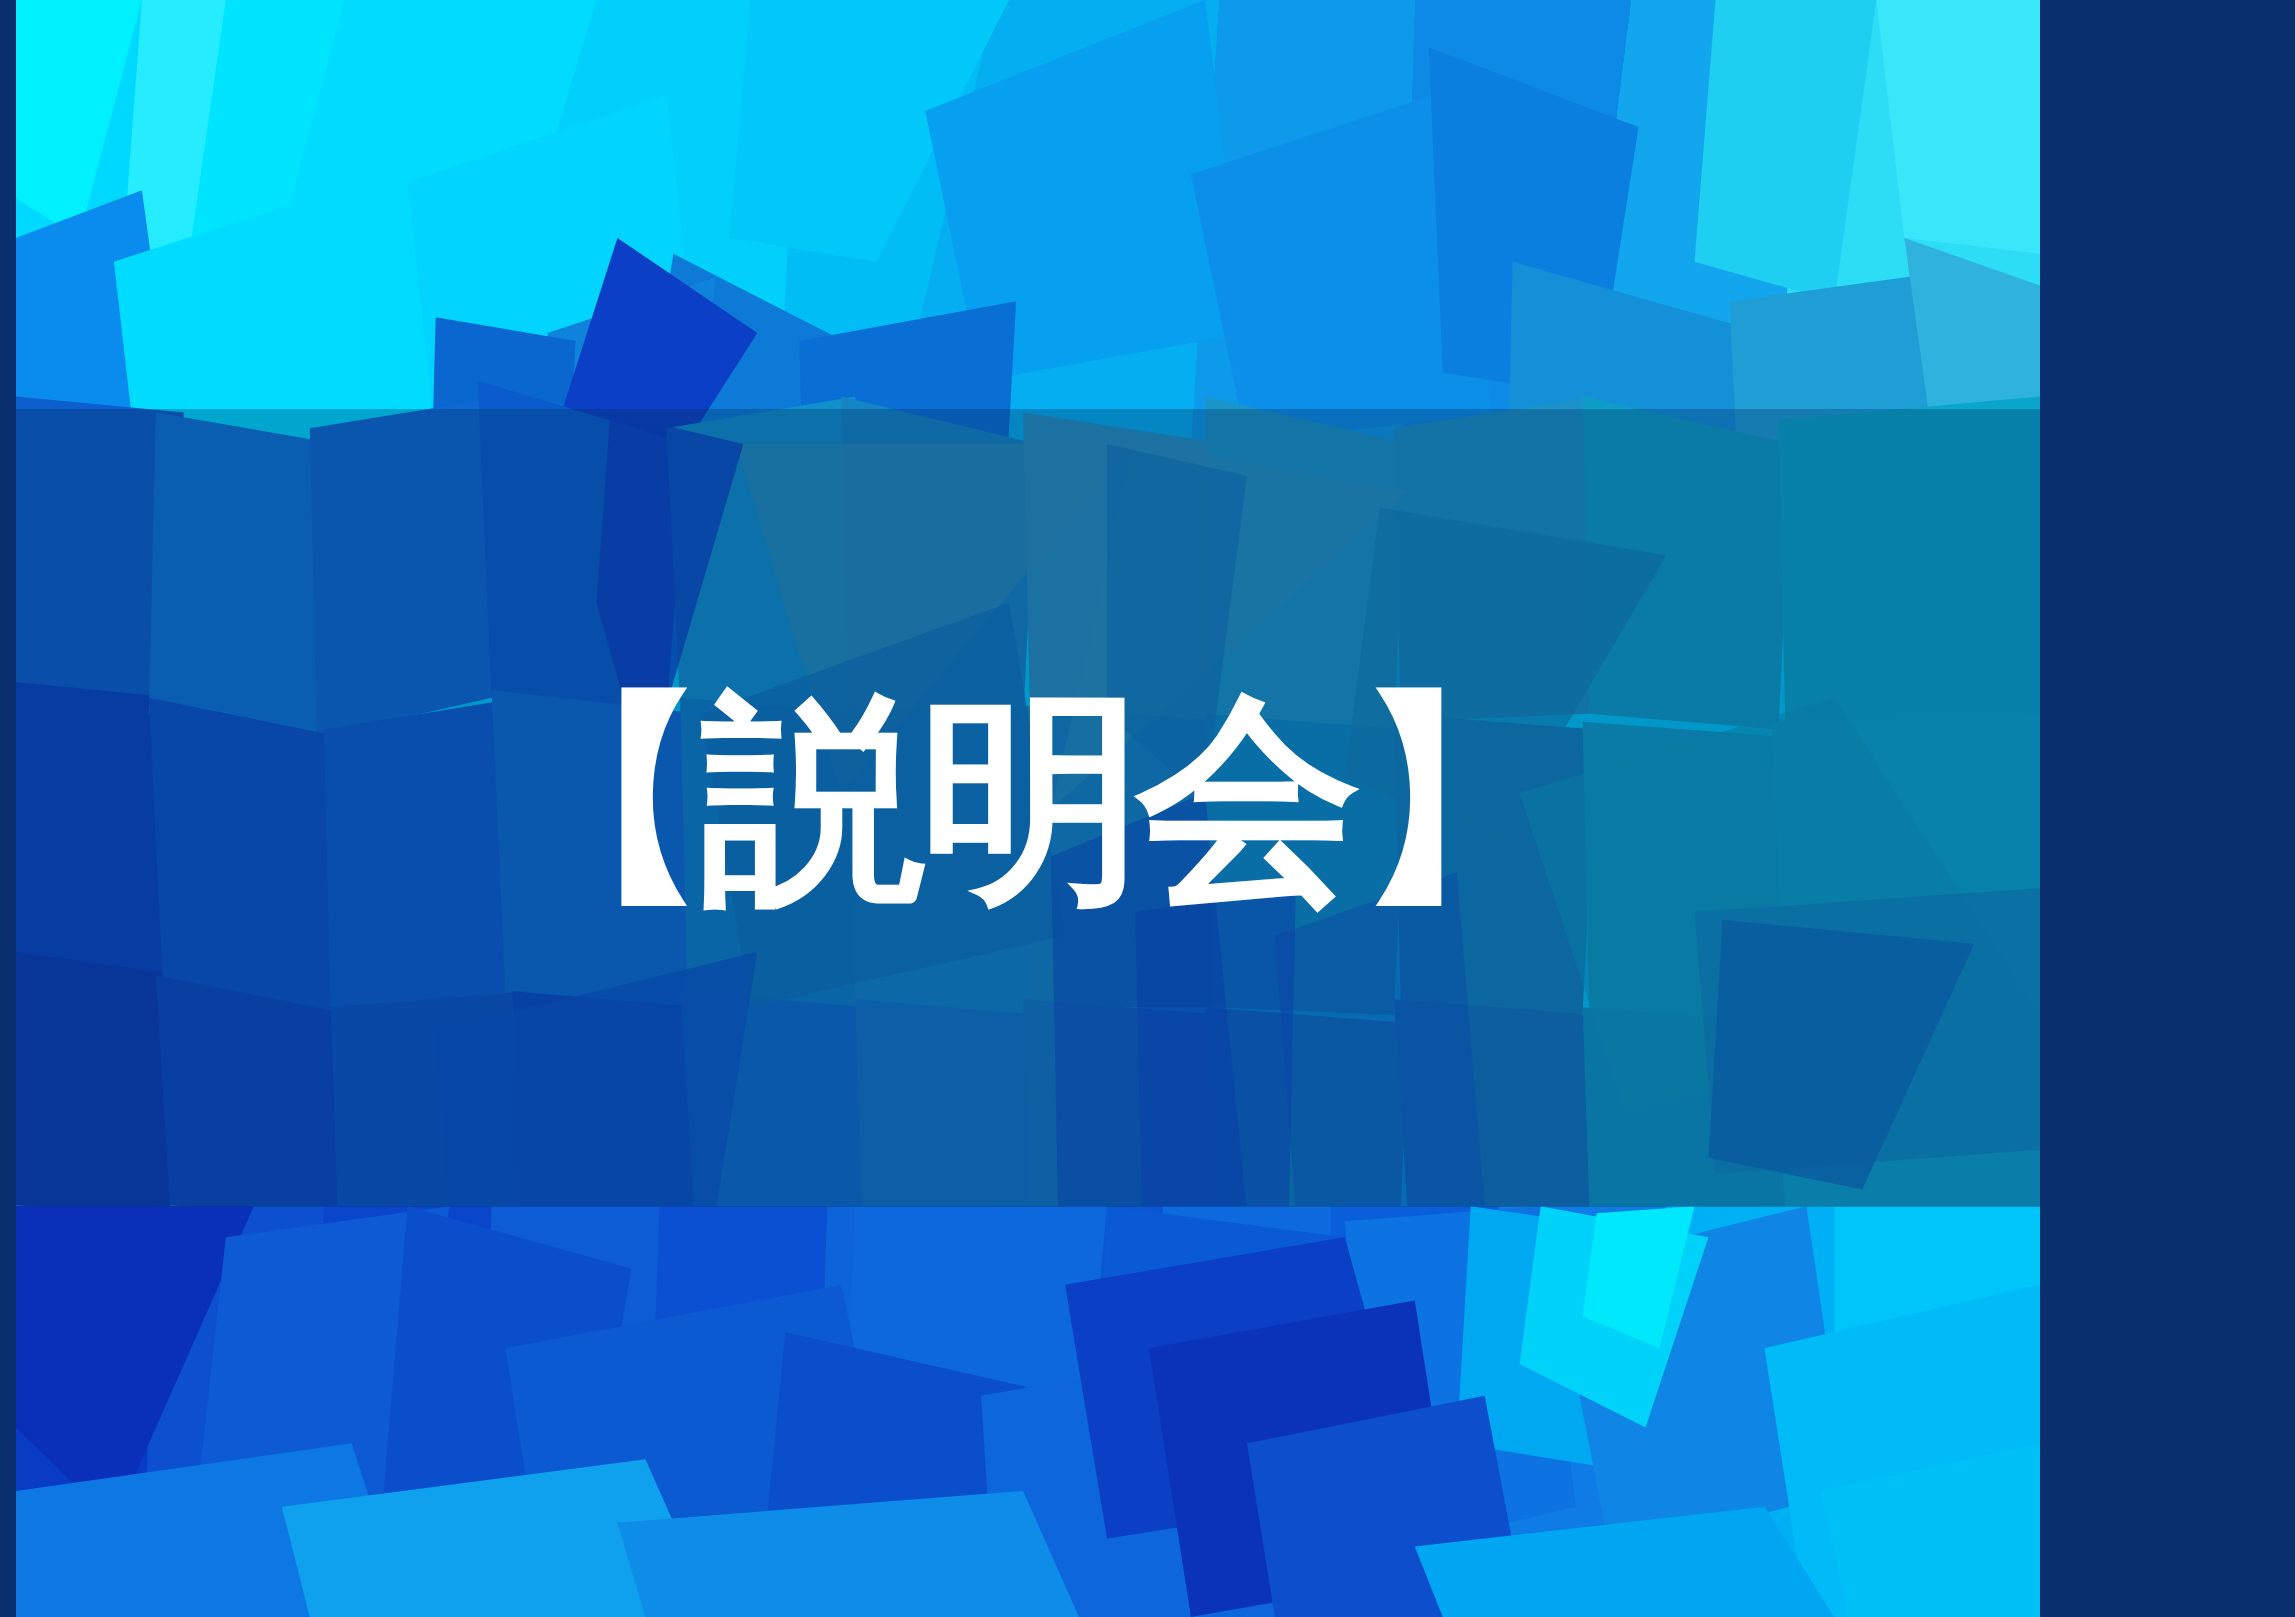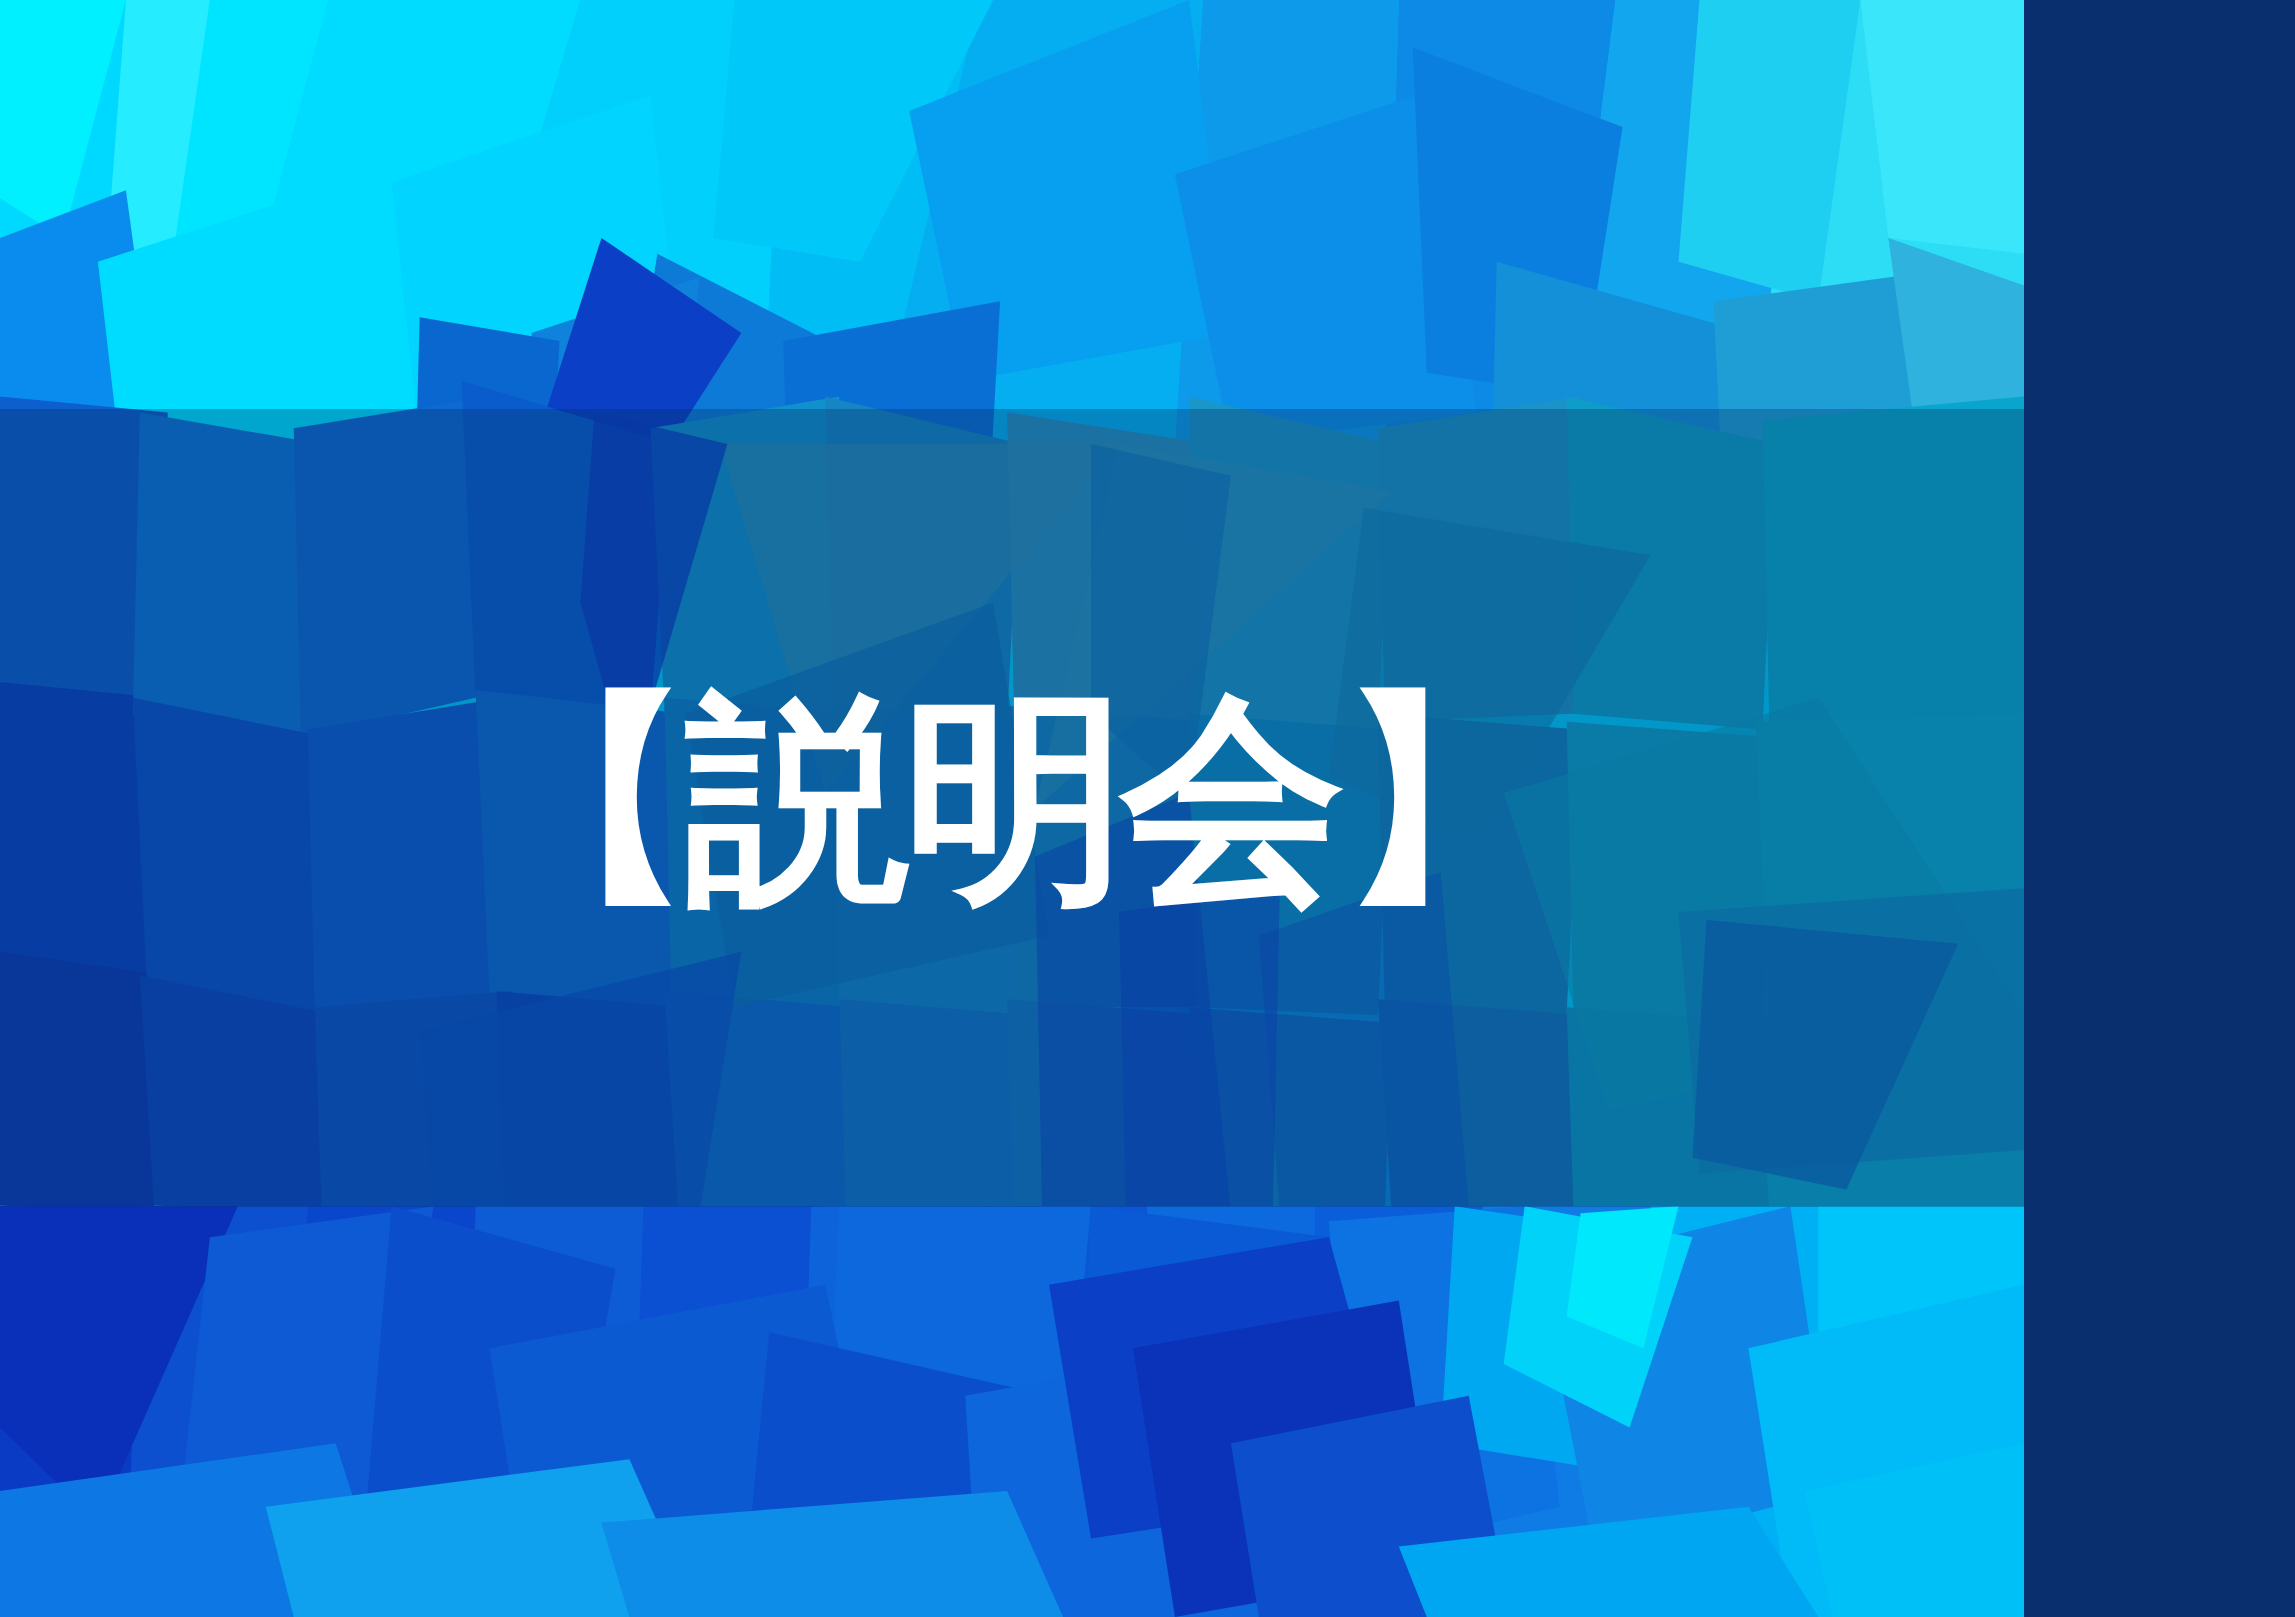--- a/index.html
+++ b/index.html
@@ -8,20 +8,21 @@
     padding: 0;
     background: #0a2f6e;
   }
   #stage {
     position: relative;
     width: 2024px;
     height: 1617px;
     overflow: hidden;
     font-family: "Liberation Sans", "DejaVu Sans", sans-serif;
     background: #ec4899;
+    margin-left: 16px;
   }
   #poly-bg {
     position: absolute;
     inset: 0;
     width: 100%;
     height: 100%;
     display: block;
   }
   #band-overlay {
     position: absolute;

